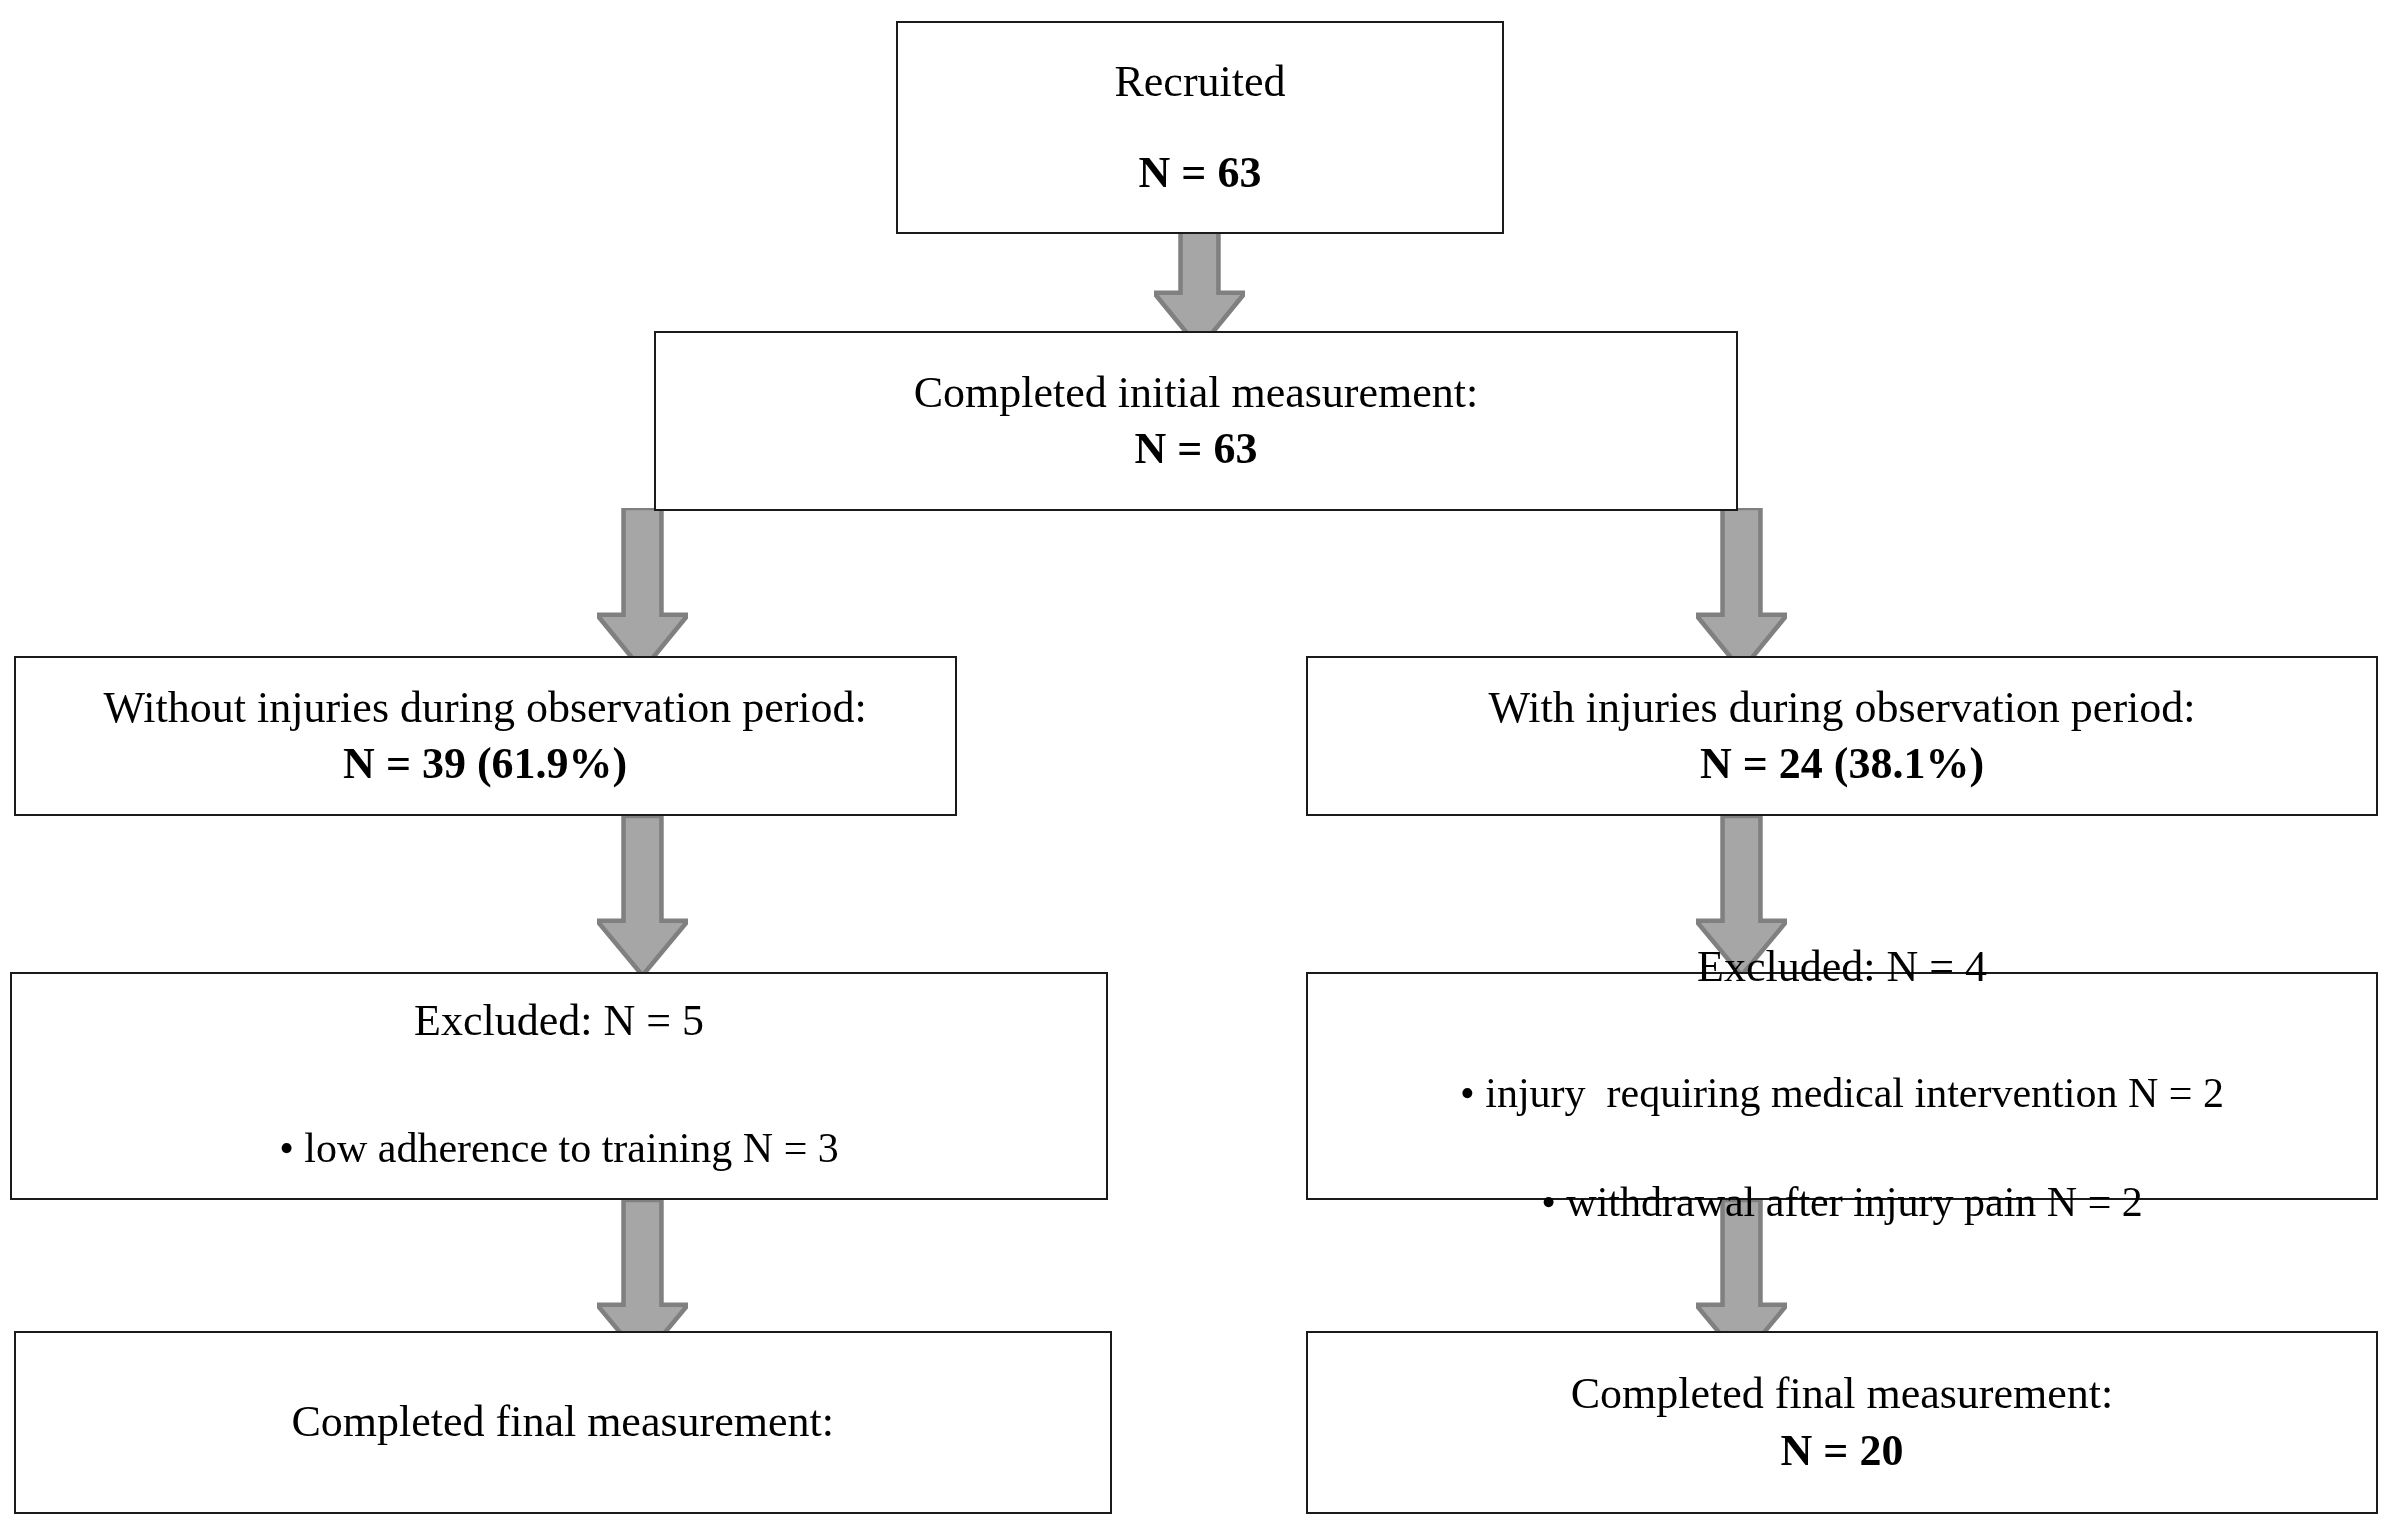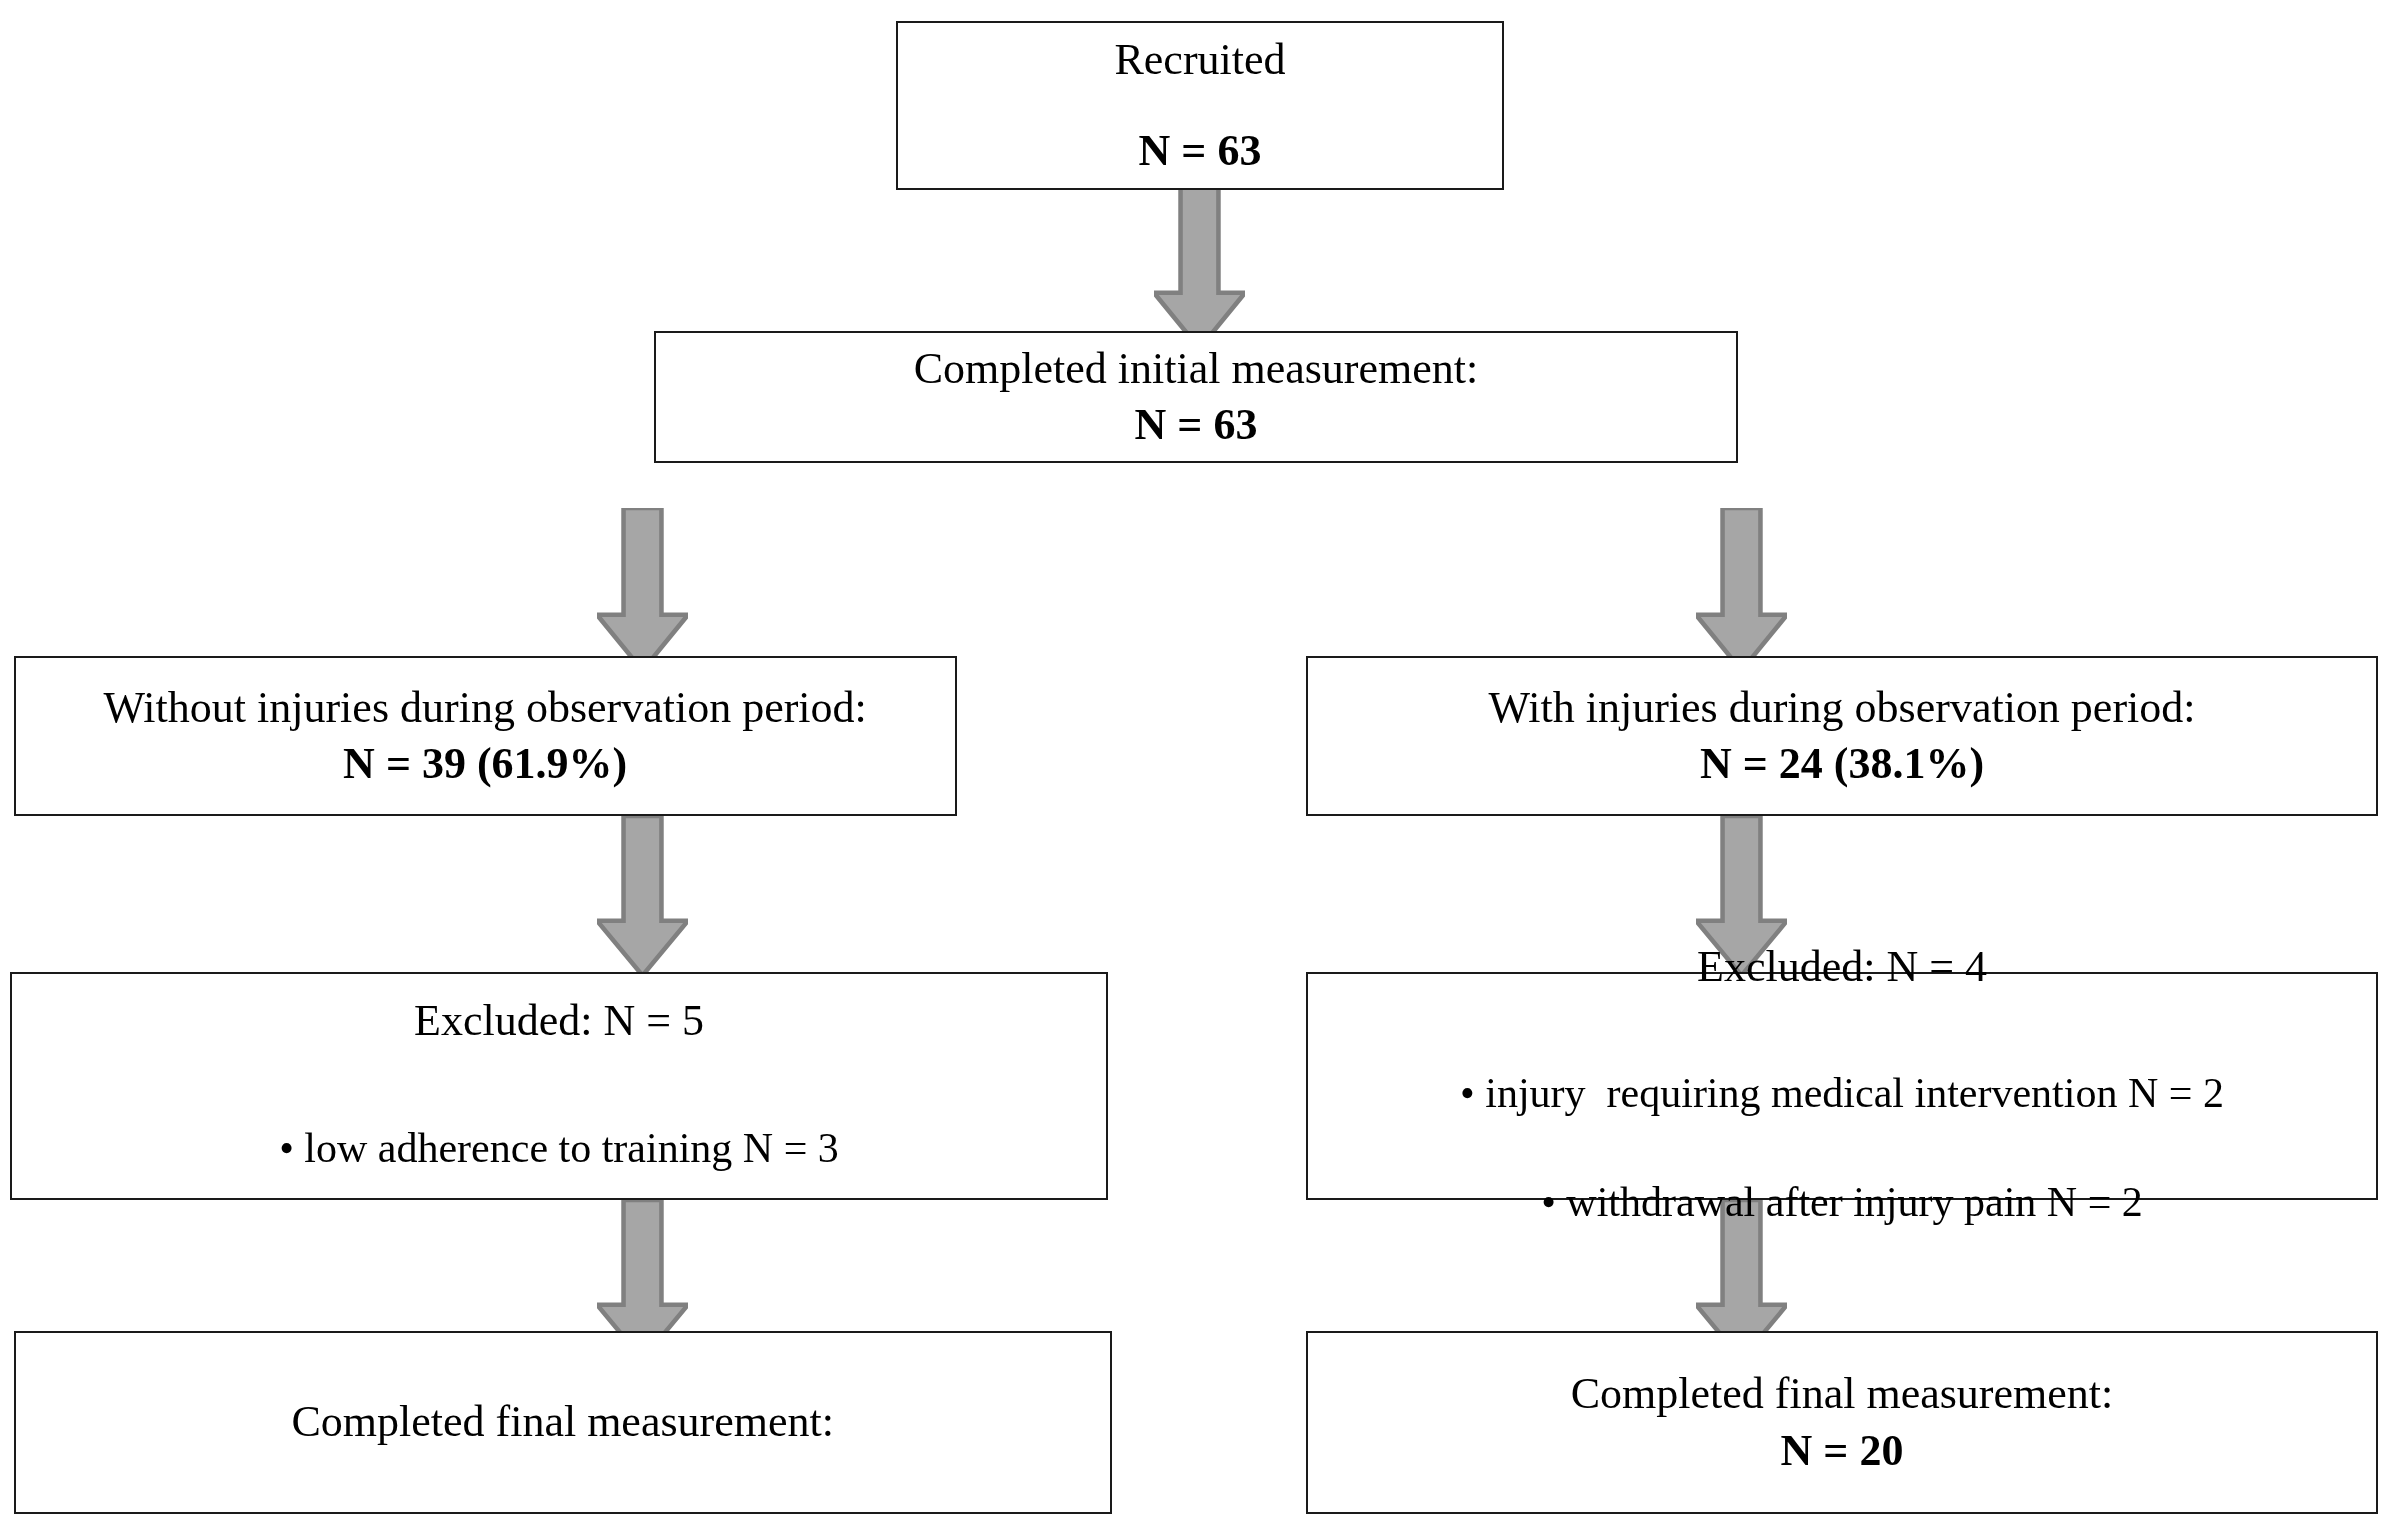--- a/index.html
+++ b/index.html
@@ -102,26 +102,26 @@
       <polygon points="35,0 85,0 85,138 120,138 60,210 0,138 35,138" fill="#a6a6a6" stroke="#808080" stroke-width="6" stroke-linejoin="miter"></polygon>
     </svg>
   </div>
 
   <div class="arrow" style="left:1696px; top:1200px; width:91px; height:161px;">
     <svg viewBox="0 0 120 212" preserveAspectRatio="none">
       <polygon points="35,0 85,0 85,138 120,138 60,210 0,138 35,138" fill="#a6a6a6" stroke="#808080" stroke-width="6" stroke-linejoin="miter"></polygon>
     </svg>
   </div>
 
-  <div class="node" style="left:896px; top:21px; width:608px; height:169px;gap:34px;">
+  <div class="node" style="left:896px; top:21px; width:608px; height:213px;gap:34px;">
     <span class="line">Recruited</span>
     <span class="line bold">N = 63</span>
   </div>
 
-  <div class="node" style="left:654px; top:331px; width:1084px; height:132px;">
+  <div class="node" style="left:654px; top:331px; width:1084px; height:180px;">
     <span class="line">Completed initial measurement:</span>
     <span class="line bold">N = 63</span>
   </div>
 
   <div class="node" style="left:13.7px; top:656px; width:943px; height:160px;align-items:flex-end;">
     <span class="line">Without injuries during observation period:</span>
     <span class="line bold">N = 39 (61.9%)</span>
   </div>
 
   <div class="node" style="left:1306px; top:656px; width:1072px; height:160px;">

